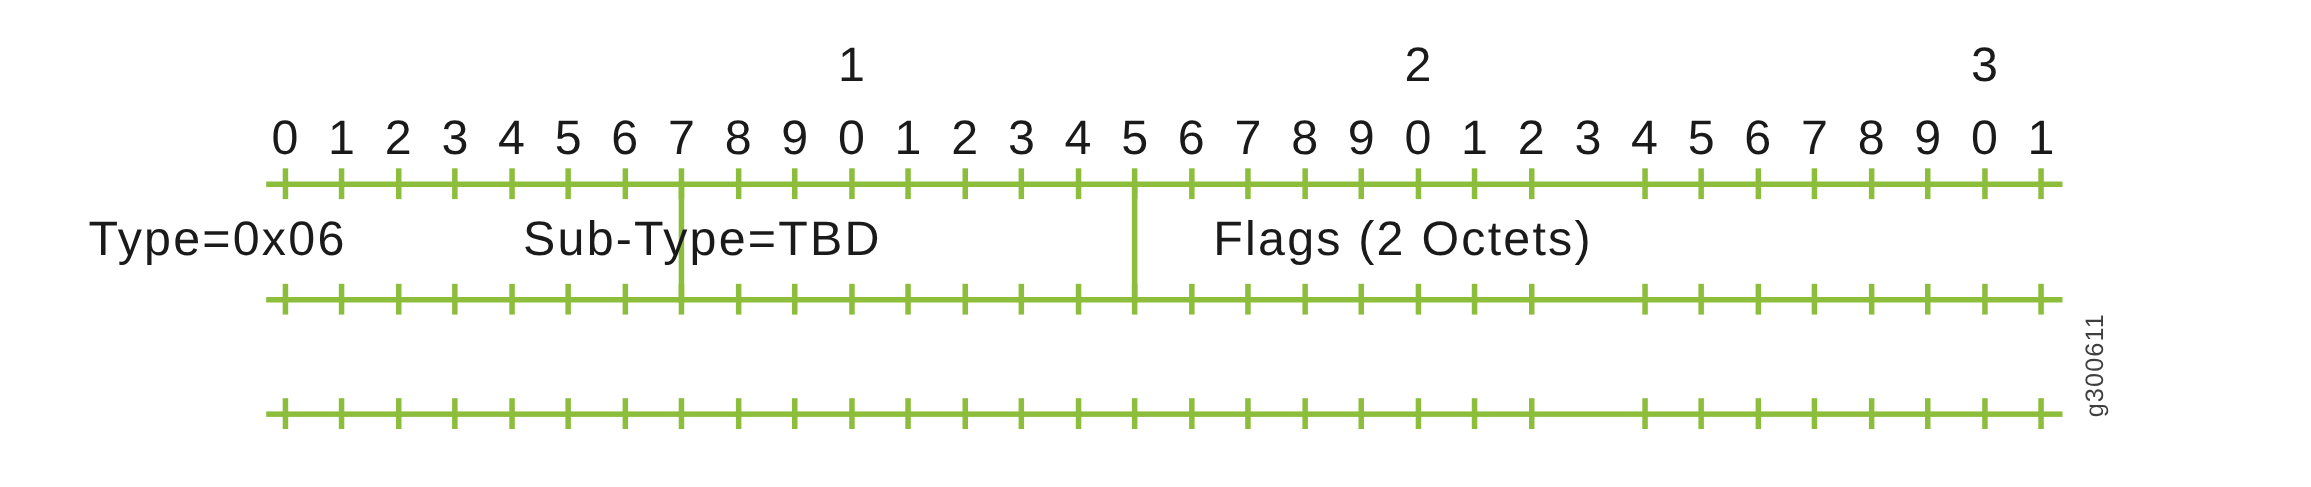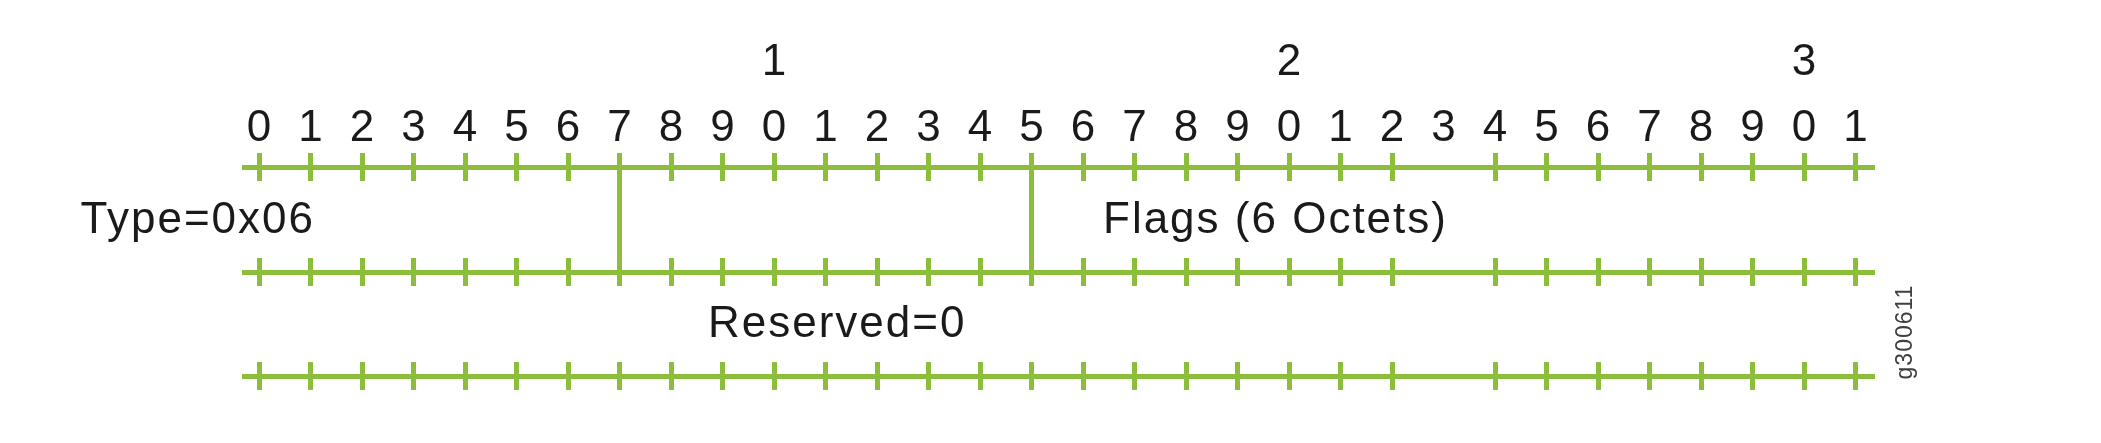--- a/index.html
+++ b/index.html
@@ -213,15 +213,15 @@
     <div class="ruler-tick" style="left: 1544px; top: 362px;"></div>
     <div class="ruler-tick" style="left: 1595.5px; top: 362px;"></div>
     <div class="ruler-tick" style="left: 1647px; top: 362px;"></div>
     <div class="ruler-tick" style="left: 1698.5px; top: 362px;"></div>
     <div class="ruler-tick" style="left: 1750px; top: 362px;"></div>
     <div class="ruler-tick" style="left: 1801.5px; top: 362px;"></div>
     <div class="ruler-tick" style="left: 1853px; top: 362px;"></div>
     <div class="field-divider" style="left: 617px; top: 164.5px; height: 110px;"></div>
     <div class="field-divider" style="left: 1029px; top: 164.5px; height: 110px;"></div>
     <div class="field-label" style="left: 80.5px; top: 194.5px;">Type=0x06</div>
-    <div class="field-label" style="left: 1103px; top: 194.5px;">Flags (6 Octets)</div>
-    <div class="field-label" style="left: 708px; top: 299px;">Reserved=0</div>
+    <div class="field-label" style="left: 475.5px; top: 194.5px;">Sub-Type=TBD</div>
+    <div class="field-label" style="left: 1103px; top: 194.5px;">Flags (2 Octets)</div>
   </div>
 
 </body></html>

